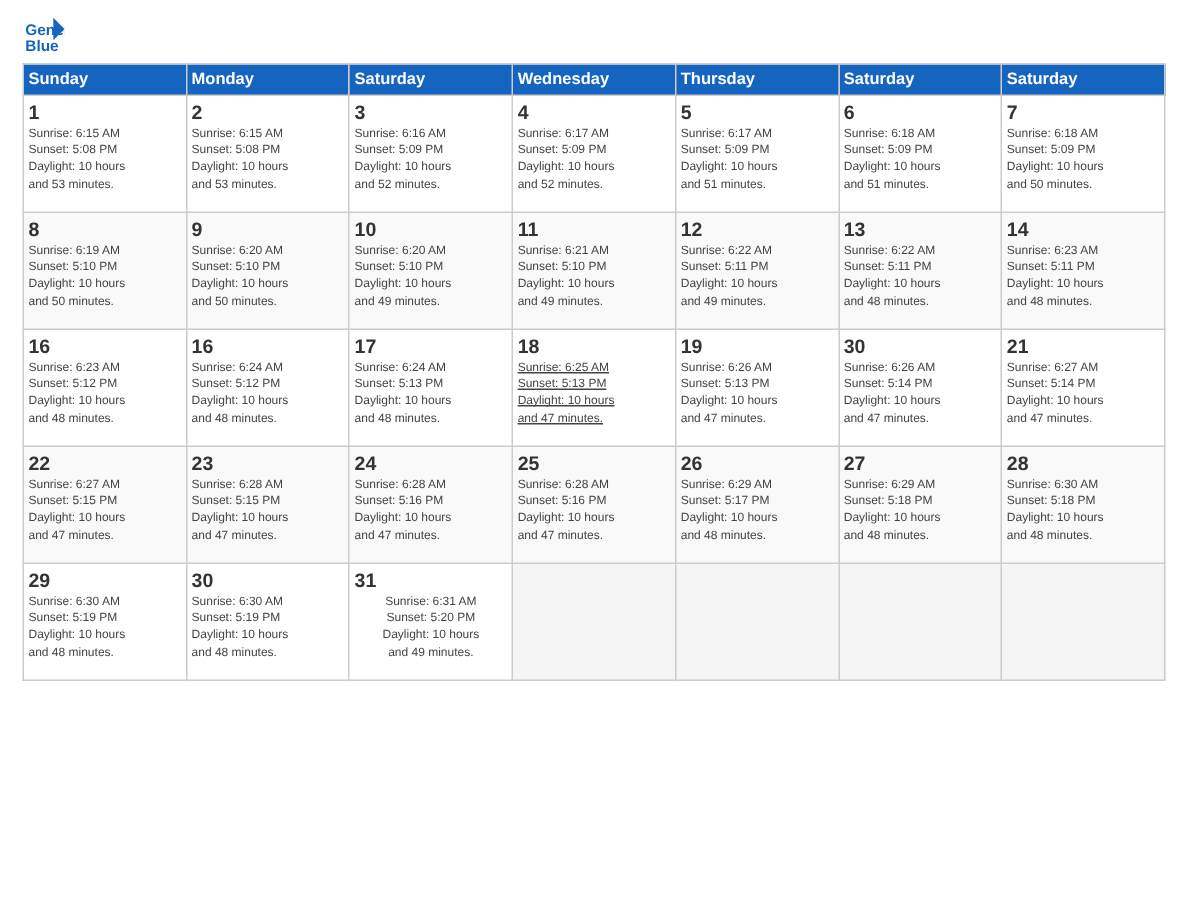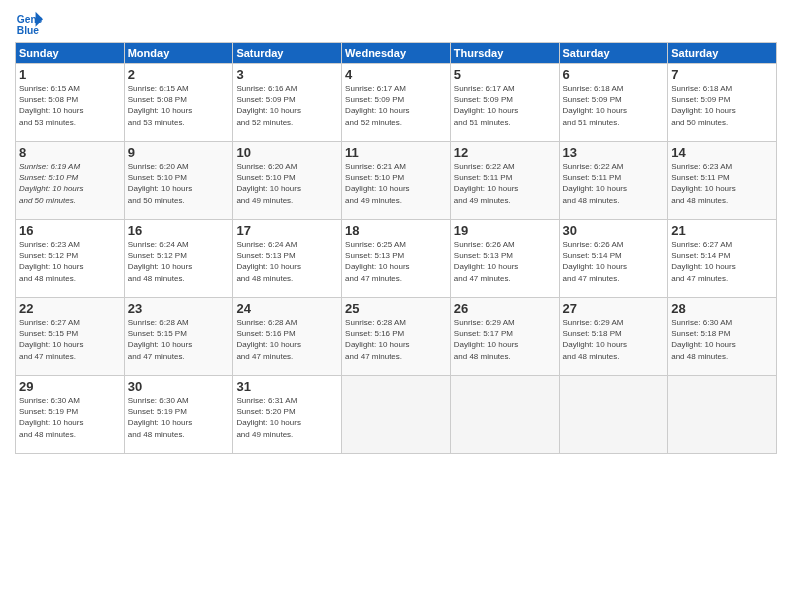--- a/index.html
+++ b/index.html
@@ -174,21 +174,21 @@
             <span class="day-num">7</span>
             <div class="day-info" style="white-space: pre-line;">Sunrise: 6:18 AM
 Sunset: 5:09 PM
 Daylight: 10 hours
 and 50 minutes.</div>
           </td>
         </tr>
         <tr>
           <td>
             <span class="day-num">8</span>
-            <div class="day-info" style="white-space: pre-line; font-style: italic;">Sunrise: 6:19 AM
+            <div class="day-info" style="white-space: pre-line;">Sunrise: 6:19 AM
 Sunset: 5:10 PM
 Daylight: 10 hours
 and 50 minutes.</div>
           </td>
           <td>
             <span class="day-num">9</span>
             <div class="day-info" style="white-space: pre-line;">Sunrise: 6:20 AM
 Sunset: 5:10 PM
 Daylight: 10 hours
 and 50 minutes.</div>
@@ -246,21 +246,21 @@
           </td>
           <td>
             <span class="day-num">17</span>
             <div class="day-info" style="white-space: pre-line;">Sunrise: 6:24 AM
 Sunset: 5:13 PM
 Daylight: 10 hours
 and 48 minutes.</div>
           </td>
           <td>
             <span class="day-num">18</span>
-            <div class="day-info" style="white-space: pre-line;">Sunrise: 6:25 AM
+            <div class="day-info" style="white-space: pre-line; text-decoration: underline;">Sunrise: 6:25 AM
 Sunset: 5:13 PM
 Daylight: 10 hours
 and 47 minutes.</div>
           </td>
           <td>
             <span class="day-num">19</span>
             <div class="day-info" style="white-space: pre-line;">Sunrise: 6:26 AM
 Sunset: 5:13 PM
 Daylight: 10 hours
 and 47 minutes.</div>
@@ -341,21 +341,21 @@
           </td>
           <td>
             <span class="day-num">30</span>
             <div class="day-info" style="white-space: pre-line;">Sunrise: 6:30 AM
 Sunset: 5:19 PM
 Daylight: 10 hours
 and 48 minutes.</div>
           </td>
           <td>
             <span class="day-num">31</span>
-            <div class="day-info" style="white-space: pre-line;">Sunrise: 6:31 AM
+            <div class="day-info" style="white-space: pre-line; text-align: center;">Sunrise: 6:31 AM
 Sunset: 5:20 PM
 Daylight: 10 hours
 and 49 minutes.</div>
           </td>
           <td class="empty"></td>
           <td class="empty"></td>
           <td class="empty"></td>
           <td class="empty"></td>
         </tr>
       </tbody>

